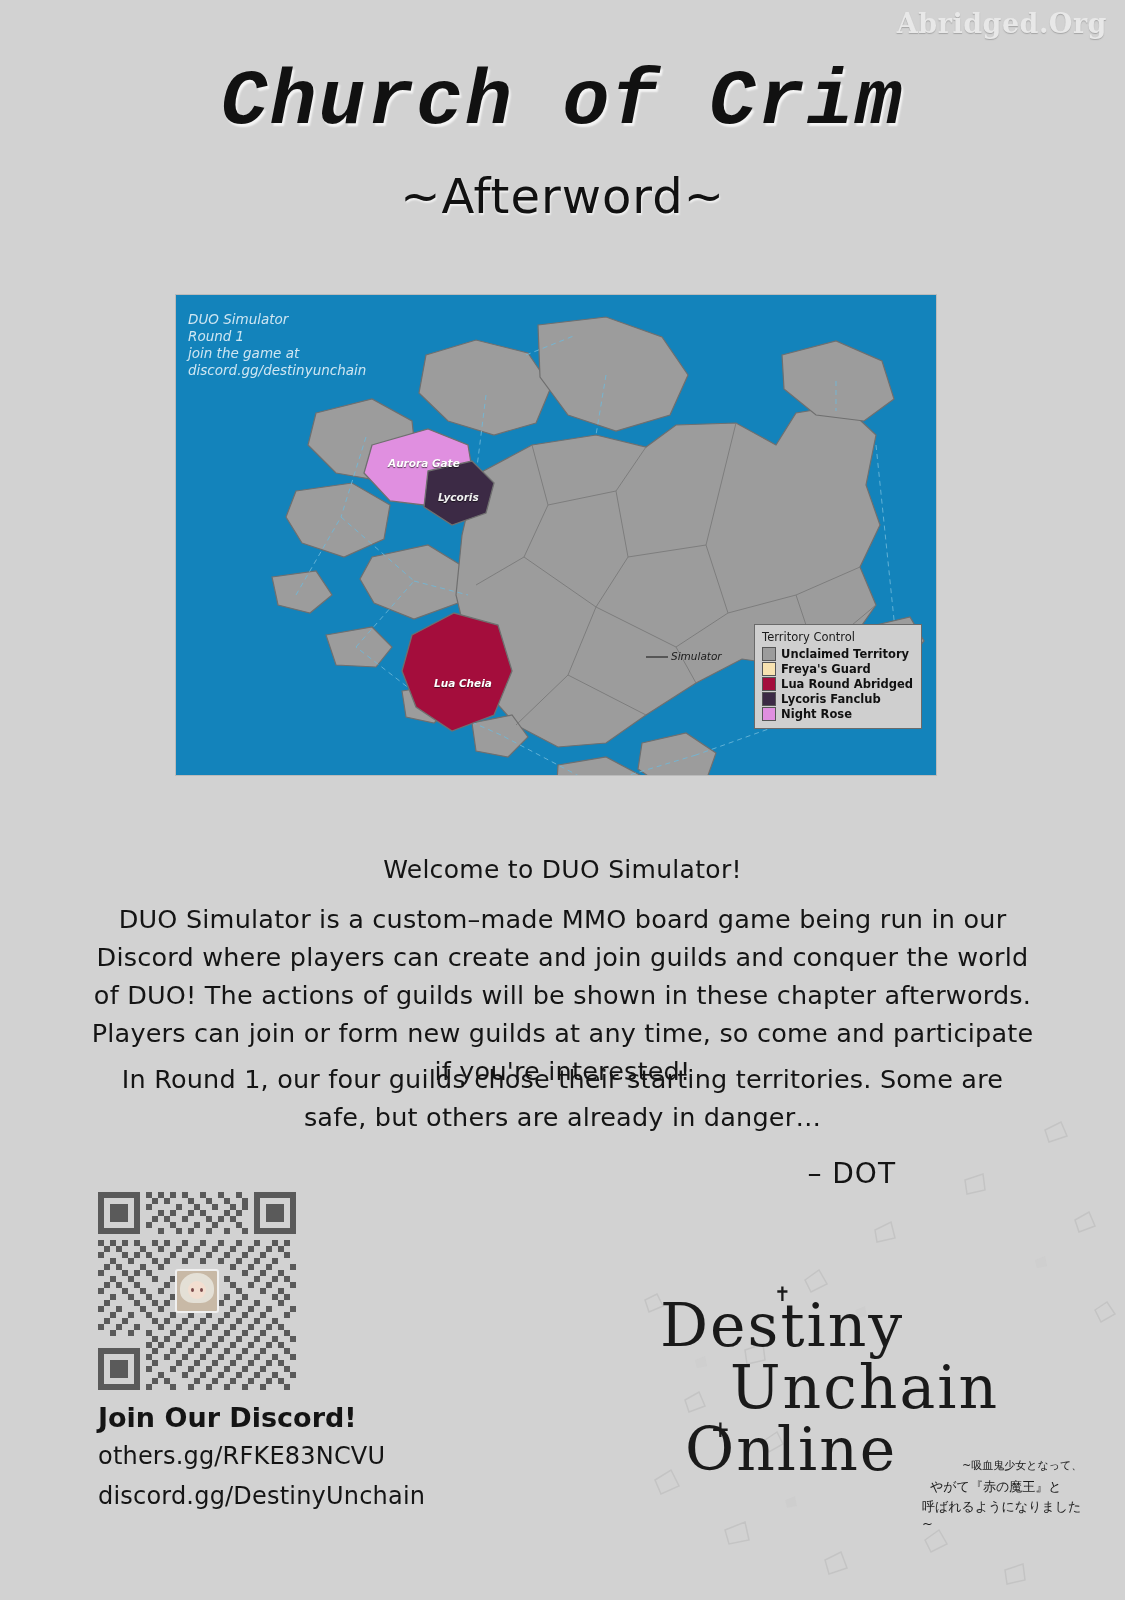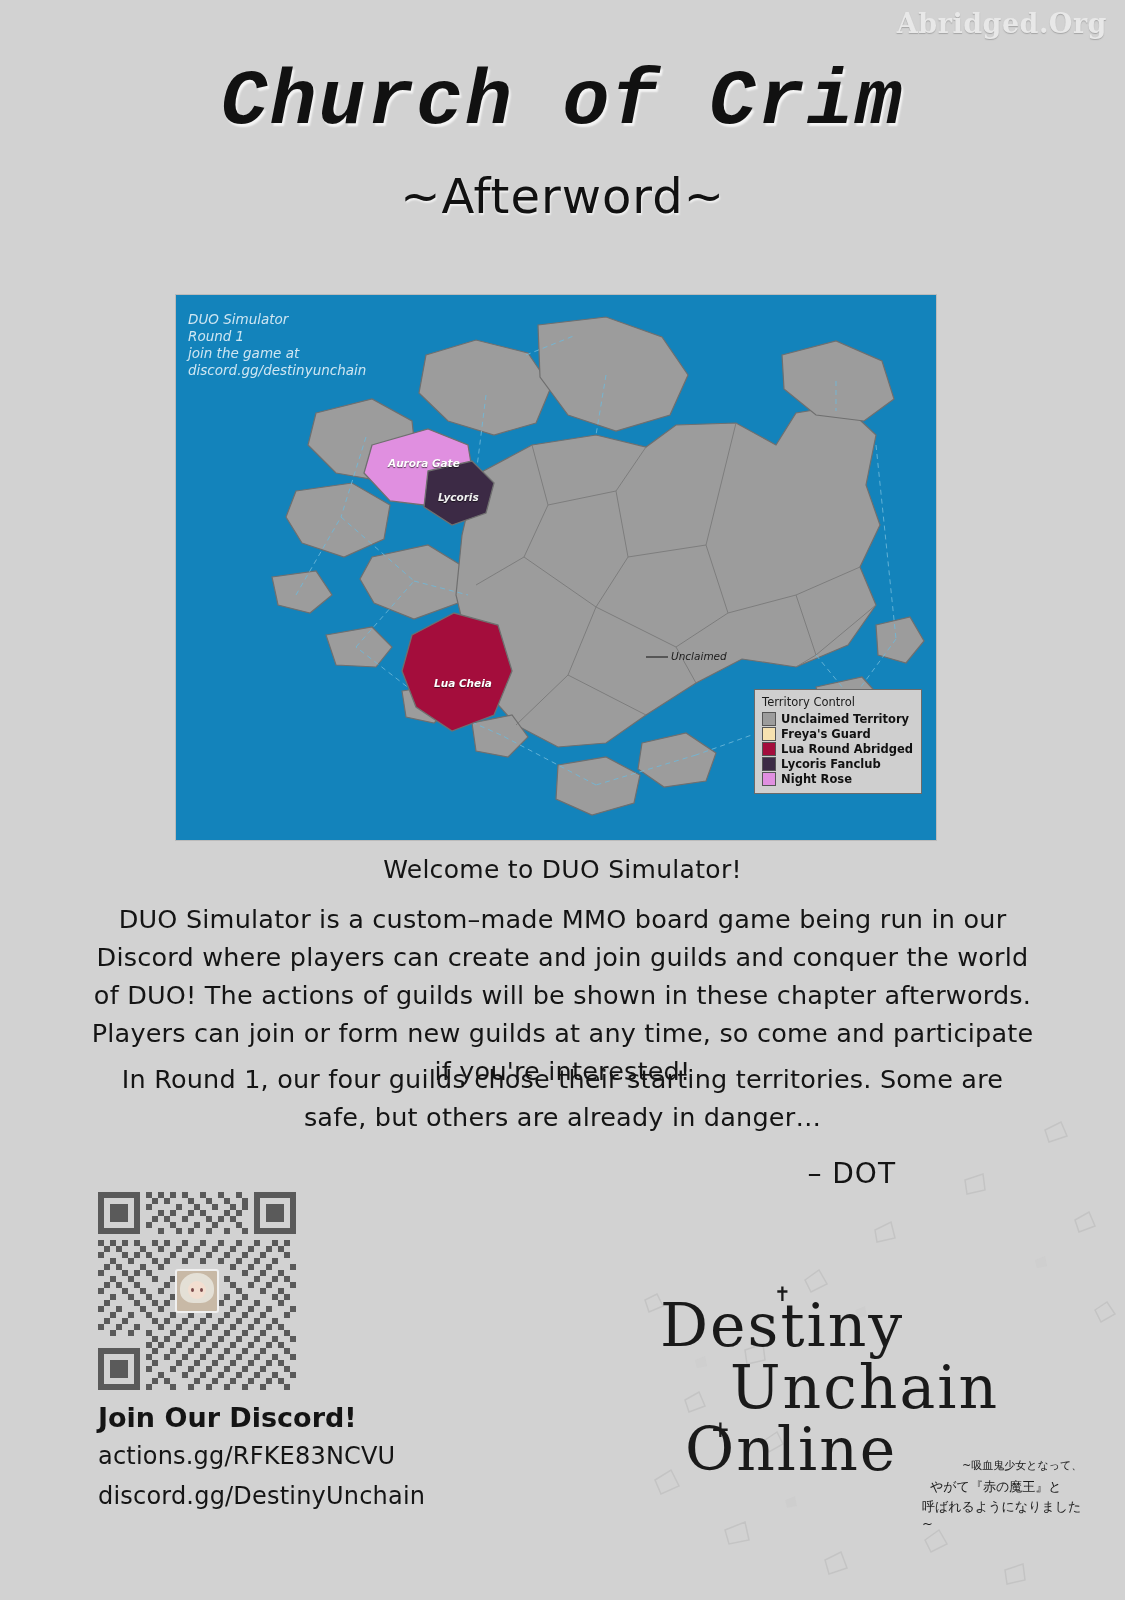--- a/index.html
+++ b/index.html
@@ -51,21 +51,21 @@
     letter-spacing: 1px;
     text-shadow: 1px 2px 2px rgba(255,255,255,0.7);
   }
 
   
   .map-wrap {
     position: absolute;
     left: 176px;
     top: 295px;
     width: 760px;
-    height: 545px;
+    height: 480px;
     background: #1383bb;
     box-shadow: 0 0 0 1px #bbb;
     overflow: hidden;
   }
   .map-caption {
     position: absolute;
     left: 12px;
     top: 16px;
     font-family: "DejaVu Sans", sans-serif;
     font-style: italic;
@@ -360,21 +360,21 @@
     <path d="M236 340 L278 318 L322 330 L336 376 L318 420 L276 436 L240 412 L226 376 Z" fill="#a40d3c" stroke="#6f6f6f" stroke-width="1.3"></path>
 
     <g stroke="#111" stroke-width="1" fill="none">
       <path d="M470 362 L492 362"></path>
     </g>
   </svg>
 
   <div class="terr-label" style="left:212px; top:162px;">Aurora Gate</div>
   <div class="terr-label dark" style="left:262px; top:196px;">Lycoris</div>
   <div class="terr-label" style="left:258px; top:382px;">Lua Cheia</div>
-  <div class="terr-label" style="left:495px; top:355px; color:#1b1b1b; text-shadow:none; font-weight:normal;">Unclaimed</div>
+  <div class="terr-label" style="left:495px; top:355px; color:#1b1b1b; text-shadow:none; font-weight:normal;">Simulator</div>
 
   <div class="legend">
     <div class="legend-title">Territory Control</div>
     <div class="legend-row">
       <span class="legend-swatch" style="background:#9c9c9c"></span>
       <span class="legend-label">Unclaimed Territory</span>
     </div>
     <div class="legend-row">
       <span class="legend-swatch" style="background:#f7e2b0"></span>
       <span class="legend-label">Freya's Guard</span>
@@ -692,21 +692,21 @@
   </svg>
   <div class="qr-avatar">
     <div class="hair"></div>
     <div class="face"></div>
     <div class="eye" style="left:14px"></div>
     <div class="eye" style="left:23px"></div>
   </div>
 </div>
 
 <div class="discord-head">Join Our Discord!</div>
-<div class="discord-line l1">actions.gg/RFKE83NCVU</div>
+<div class="discord-line l1">others.gg/RFKE83NCVU</div>
 <div class="discord-line l2">discord.gg/DestinyUnchain</div>
 
 <svg class="shards" viewBox="0 0 500 500">
   <g fill="none" stroke="#c4c4c4" stroke-width="1.5">
     <path d="M60 300 l14 -8 l6 14 l-16 6 z"></path>
     <path d="M120 250 l18 -6 l2 16 l-18 4 z"></path>
     <path d="M30 380 l16 -10 l8 16 l-18 8 z"></path>
     <path d="M180 180 l14 -10 l8 14 l-16 8 z"></path>
     <path d="M250 130 l16 -8 l4 16 l-18 4 z"></path>
     <path d="M340 80 l18 -6 l2 16 l-18 4 z"></path>

